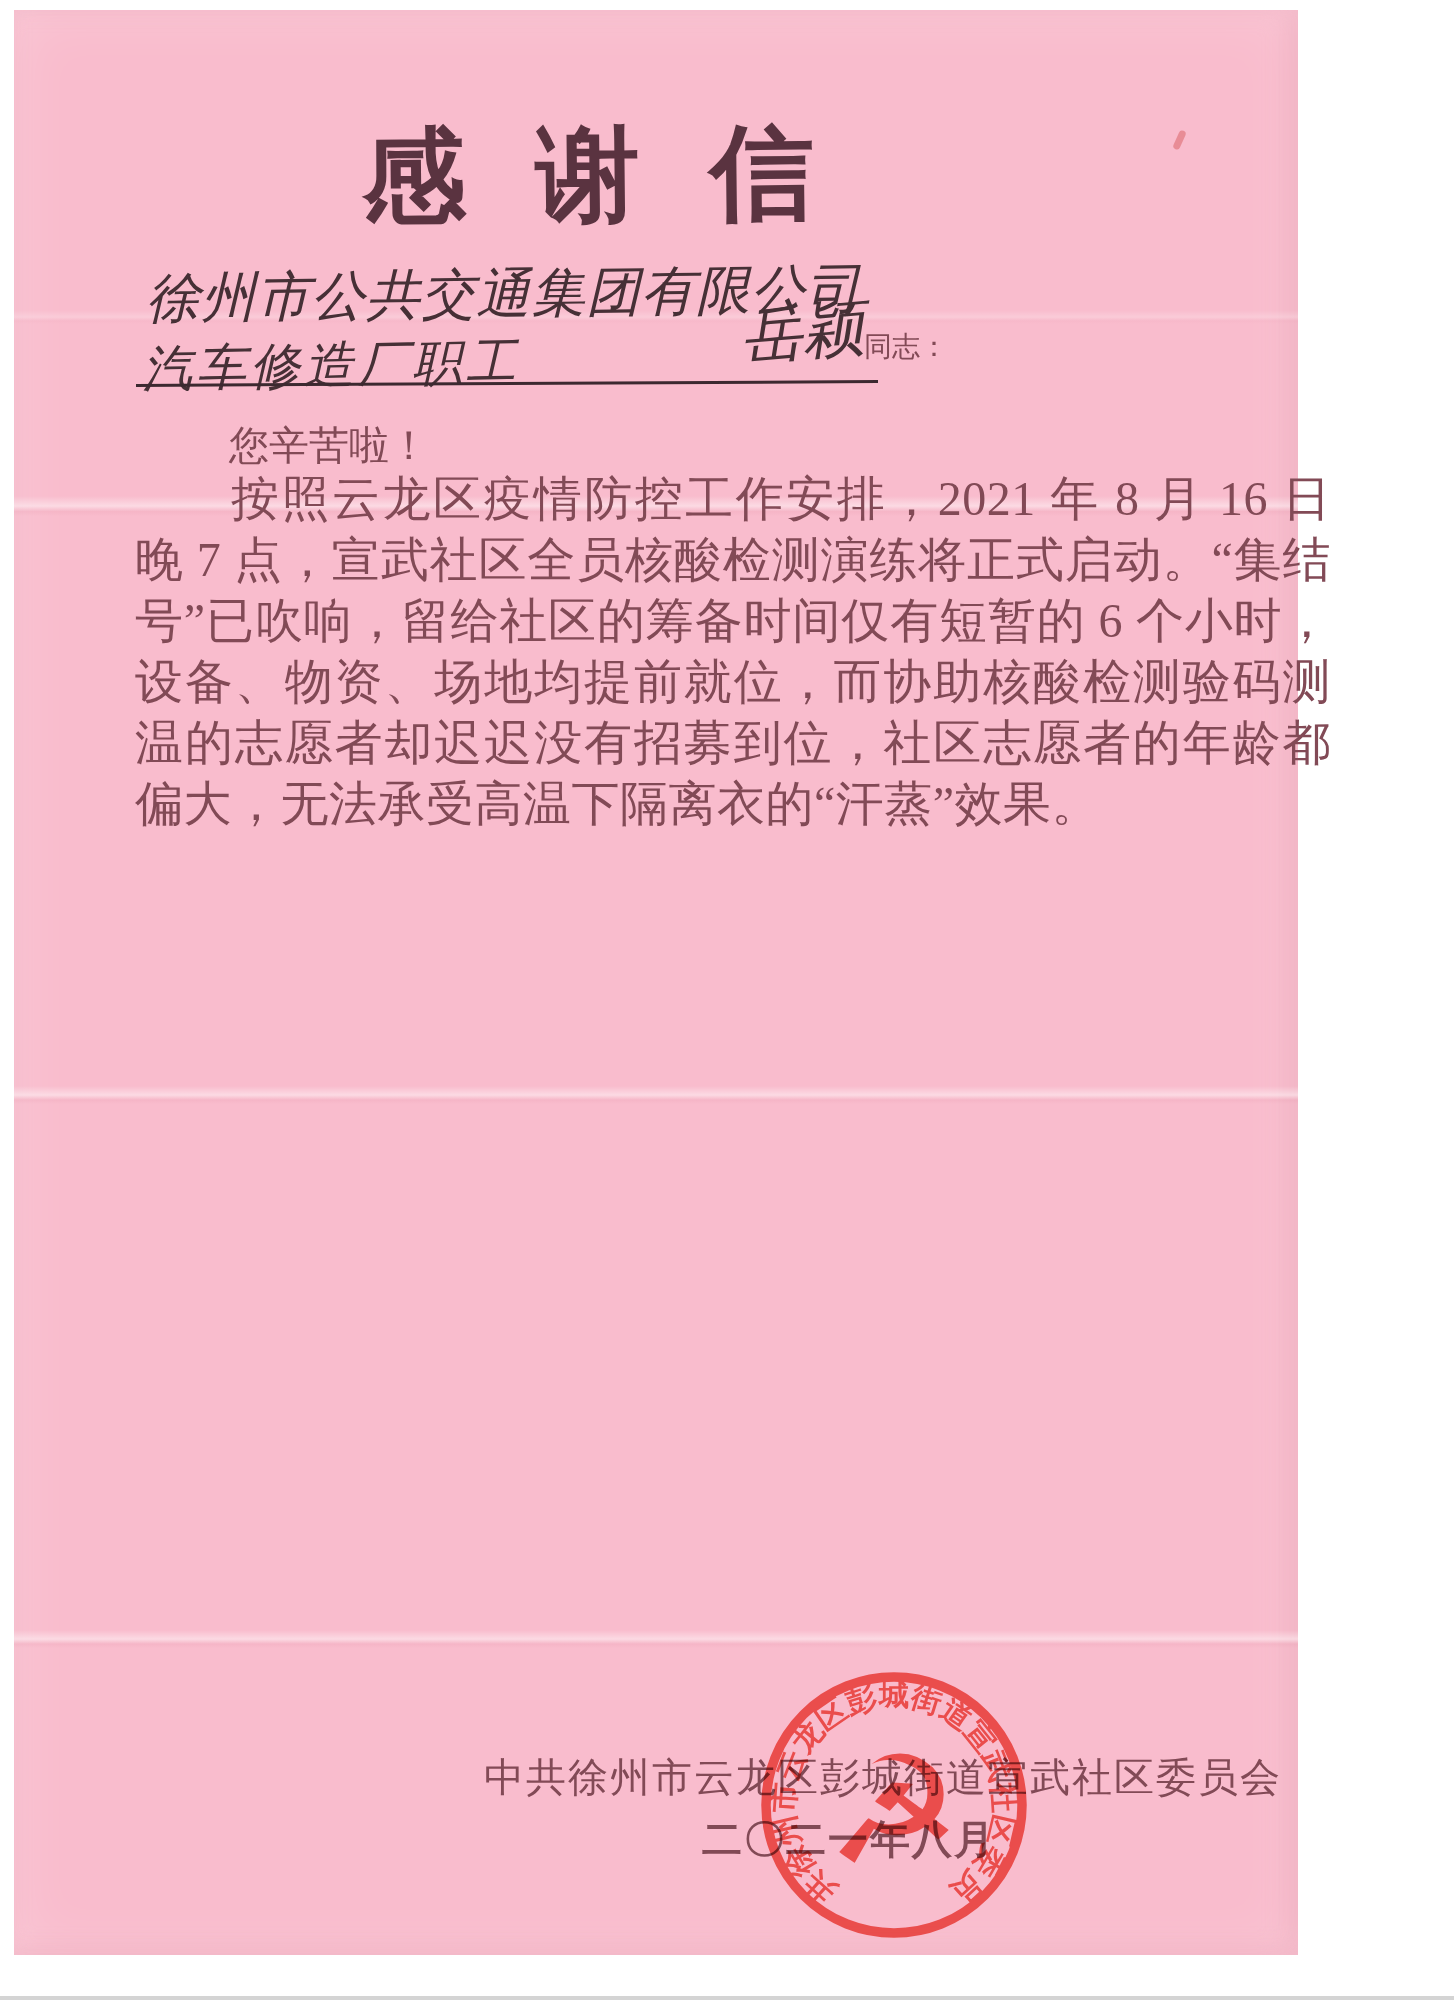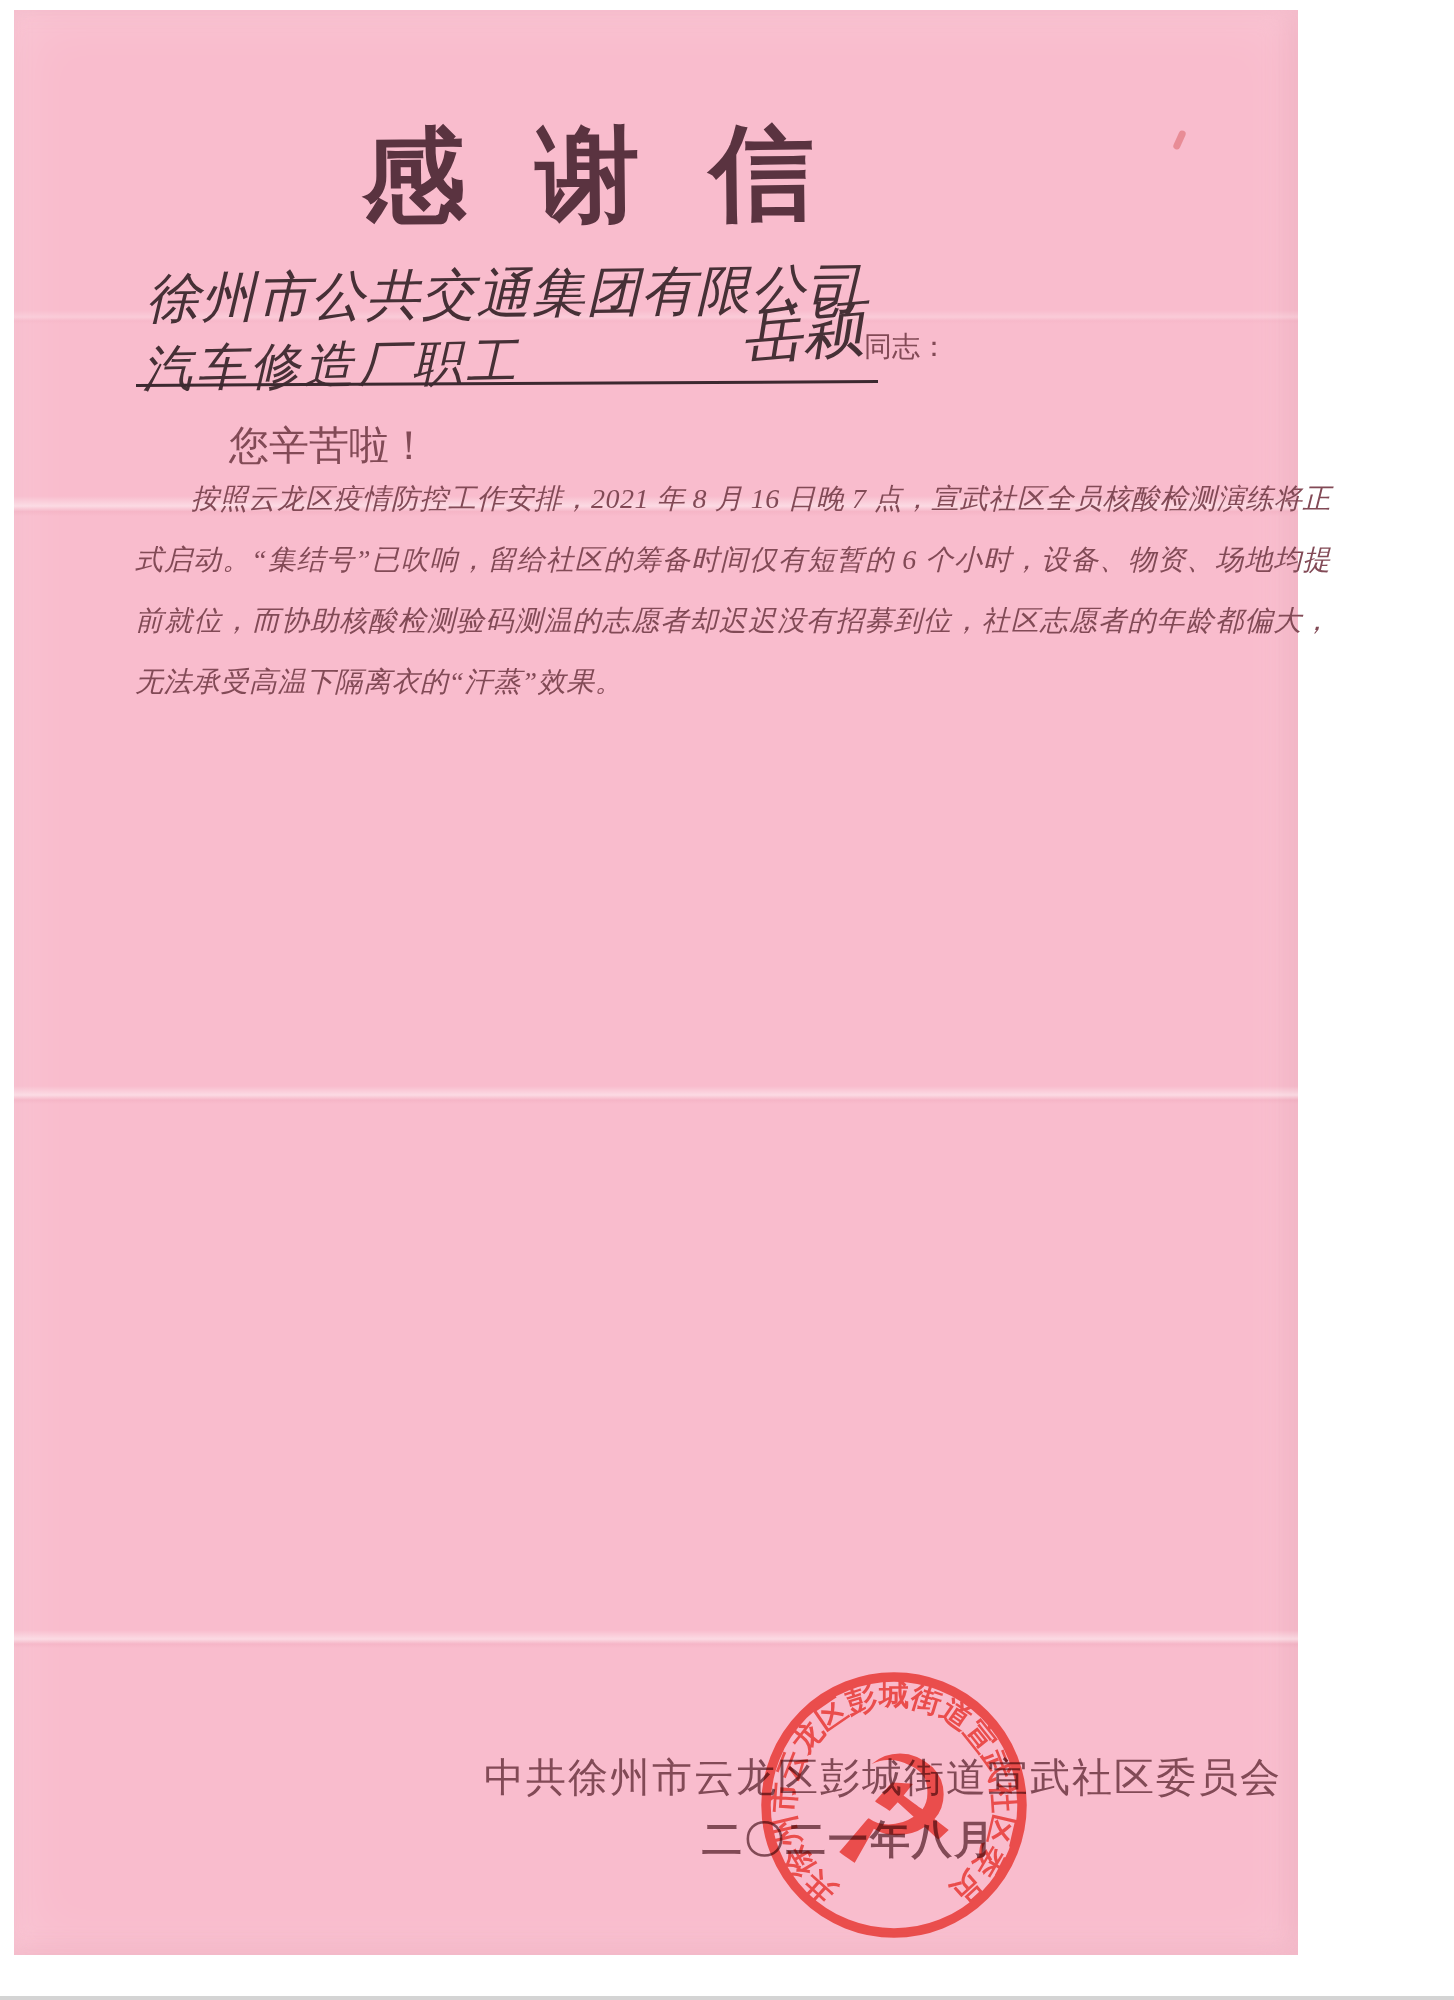--- a/index.html
+++ b/index.html
@@ -118,25 +118,24 @@
     top: 408px;
     font-size: 40px;
     text-indent: 2em;
     white-space: nowrap;
   }
   .body {
     position: absolute;
     left: 121px;
     top: 458px;
     width: 1196px;
-    font-size: 28px;
+    font-size: 48px;
     line-height: 61px;
     letter-spacing: 0.5px;
     text-align: justify;
-    font-style: italic;
   }
   .body p {
     margin: 0;
     text-indent: 2em;
   }
   .signature {
     position: absolute;
     left: 470px;
     top: 1740px;
     font-size: 40px;

